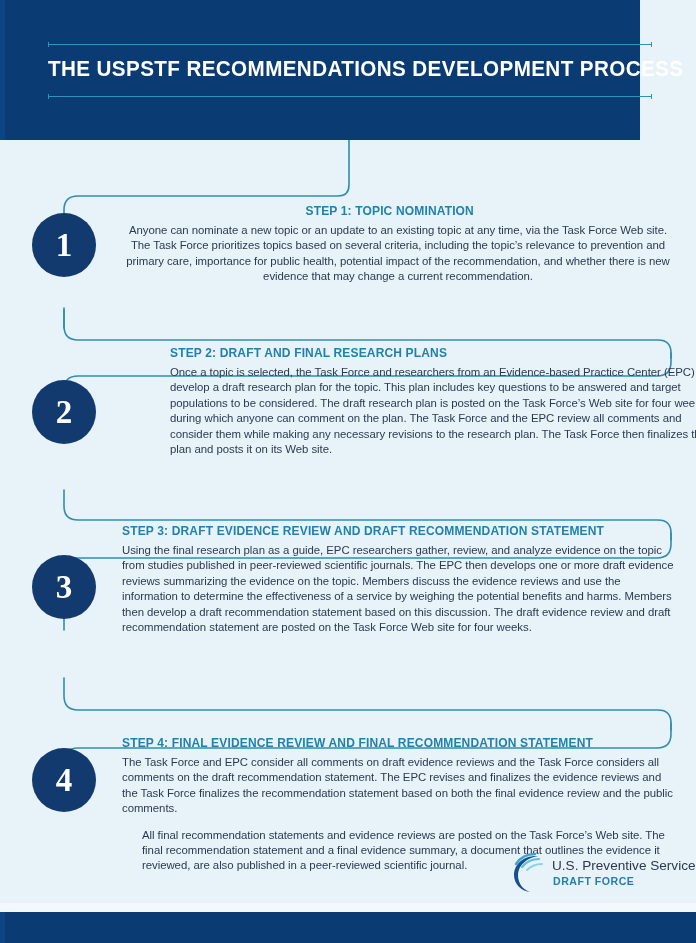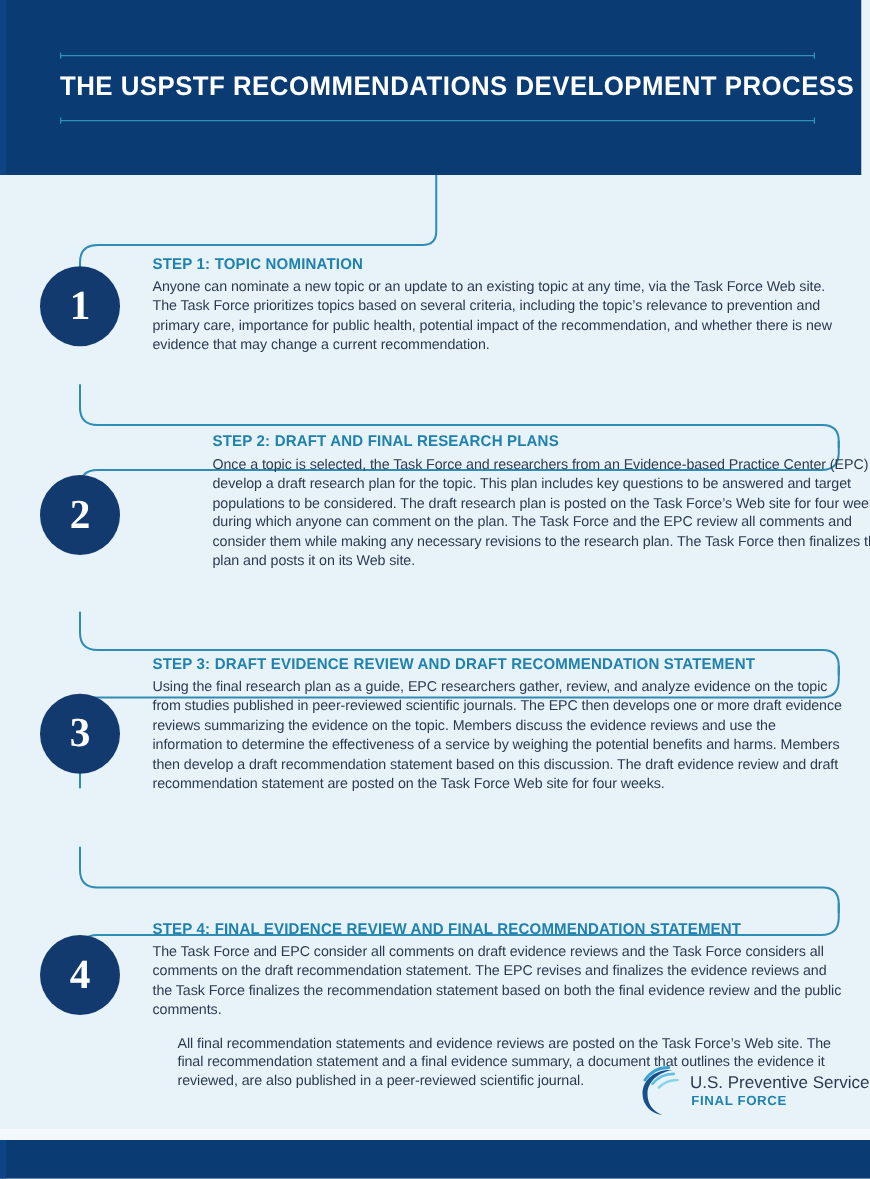--- a/index.html
+++ b/index.html
@@ -10,21 +10,21 @@
     overflow:hidden;
     position:relative;
   }
   #page{
     position:absolute;inset:0;
     background:#e8f2f9;
   }
 
   
   .header{
-    position:absolute;left:0;top:0;width:689px;height:140px;
+    position:absolute;left:0;top:0;width:640px;height:140px;
     background:#0a3b72;
   }
   .header .edge-strip{
     position:absolute;left:0;top:0;width:5px;height:140px;
     background:#114787;opacity:.85;
   }
   .rule{
     position:absolute;left:48px;width:604px;height:1px;
     background:#2f93b8;
   }
@@ -165,21 +165,21 @@
       <path d="M671,393 L671,404 Q671,418 657,418 L78,418 Q64,418 64,432 L64,490"></path>
 
       <path d="M64,538 L64,556 Q64,570 78,570 L658,570 Q671,570 671,583 L671,590"></path>
 
       <path d="M671,583 L671,594 Q671,608 657,608 L78,608 Q64,608 64,622 L64,664"></path>
     </g>
   </svg>
 
   <div class="step">
     <div class="circle" style="left:32px;top:213px;">1</div>
-    <div class="step-body" style="top:204px;">
+    <div class="step-body" style="top:204px;text-align:center;">
       <div class="step-title">STEP 1: TOPIC NOMINATION</div>
       <p class="step-text">Anyone can nominate a new topic or an update to an existing topic at any time, via the Task Force Web site. The Task Force prioritizes topics based on several criteria, including the topic’s relevance to prevention and primary care, importance for public health, potential impact of the recommendation, and whether there is new evidence that may change a current recommendation.</p>
     </div>
   </div>
 
   <div class="step">
     <div class="circle" style="left:32px;top:380px;">2</div>
     <div class="step-body" style="top:346px;margin-left:48px;">
       <div class="step-title">STEP 2: DRAFT AND FINAL RESEARCH PLANS</div>
       <p class="step-text">Once a topic is selected, the Task Force and researchers from an Evidence-based Practice Center (EPC) develop a draft research plan for the topic. This plan includes key questions to be answered and target populations to be considered. The draft research plan is posted on the Task Force’s Web site for four weeks, during which anyone can comment on the plan. The Task Force and the EPC review all comments and consider them while making any necessary revisions to the research plan. The Task Force then finalizes the plan and posts it on its Web site.</p>
@@ -204,21 +204,21 @@
   </div>
 
   <div class="logo">
     <svg class="logo-mark" viewBox="0 0 46 46">
       <path d="M30,6 C16,5 6,14 6,25 C6,34 13,41 22,42 C14,39 10,33 10,25 C10,16 18,8 30,6 Z" fill="#18508c"></path>
       <path d="M27,4 C19,4 12,8 8,14" stroke="#3da3cf" stroke-width="2.4" fill="none" stroke-linecap="round"></path>
       <path d="M31,9 C24,9 18,12 14,17" stroke="#5fc0e0" stroke-width="2.2" fill="none" stroke-linecap="round"></path>
       <path d="M34,14 C28,14 23,16 19,20" stroke="#8ad4ea" stroke-width="2" fill="none" stroke-linecap="round"></path>
     </svg>
     <div class="logo-text">U.S. Preventive Services</div>
-    <div class="logo-sub">FINAL FORCE</div>
+    <div class="logo-sub">DRAFT FORCE</div>
   </div>
 
   <div class="band"></div>
   <div class="footer">
     <div class="edge-strip"></div>
   </div>
 
 </div>
 
 </body></html>

